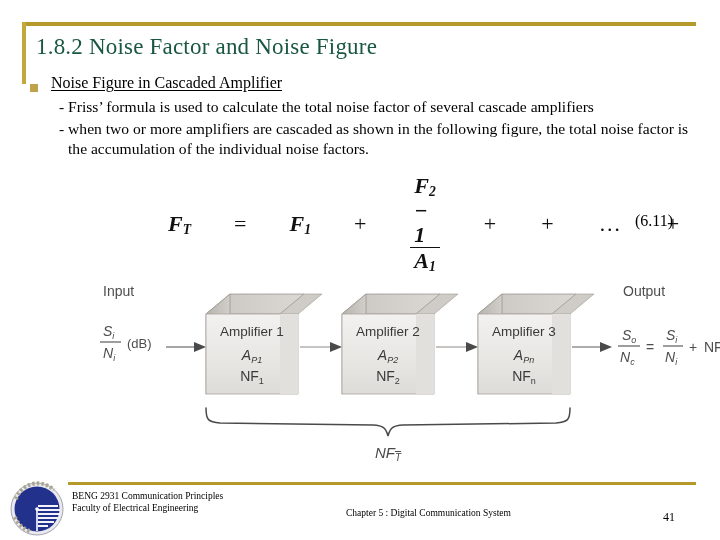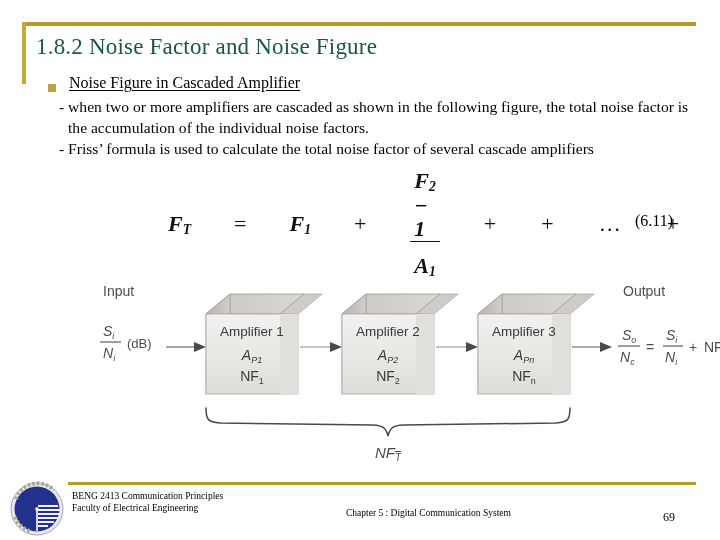--- a/index.html
+++ b/index.html
@@ -42,21 +42,21 @@
     font-size: 23px;
     font-family: "Liberation Serif", serif;
     color: #1a5741;
     white-space: nowrap;
     letter-spacing: 0.2px;
   }
 
   
   #bullet-row {
     position: absolute;
-    left: 48px;
+    left: 30px;
     top: 74px;
     width: 660px;
     display: flex;
     align-items: flex-end;
     font-family: Liberation Serif, serif;
   }
   #bullet-marker {
     width: 8px;
     height: 8px;
     background: #c0a24a;
@@ -127,21 +127,21 @@
     align-items: center;
     vertical-align: middle;
     margin: 0 3px;
   }
   .frac .num {
     padding: 0 4px 1px 4px;
     line-height: 1.05;
   }
   .frac .den {
     border-top: 1.6px solid #111;
-    padding: 12px 4px 0 4px;
+    padding: 1px 4px 0 4px;
     line-height: 1.05;
   }
   sub.sb {
     font-size: 0.62em;
     font-style: italic;
     font-weight: bold;
     vertical-align: -0.22em;
   }
   #eq-number {
     position: absolute;
@@ -213,22 +213,22 @@
 <div id="left-rule"></div>
 
 <div id="slide-title">1.8.2 Noise Factor and Noise Figure</div>
 
 <div id="bullet-row">
   <div id="bullet-marker"></div>
   <div id="bullet-heading">Noise Figure in Cascaded Amplifier</div>
 </div>
 
 <div id="body-text">
+  <p class="para">- Friss’ formula is used to calculate the total noise factor of several cascade amplifiers</p>
   <p class="para">- when two or more amplifiers are cascaded as shown in the following figure, the total noise factor is the accumulation of the individual noise factors.</p>
-  <p class="para">- Friss’ formula is used to calculate the total noise factor of several cascade amplifiers</p>
 </div>
 
 <div id="equation-row">
   <div id="equation">
     <span class="tok"><span>F</span><sub class="sb">T</sub></span>
     <span class="op">=</span>
     <span class="tok"><span>F</span><sub class="sb">1</sub></span>
     <span class="op">+</span>
     <span class="frac">
       <span class="num"><span>F</span><sub class="sb">2</sub> <span>− 1</span></span>
@@ -362,18 +362,18 @@
     <line x1="30" y1="25" x2="50" y2="25"></line>
   </g>
   <line x1="29" y1="28" x2="29" y2="50" stroke="#ffffff" stroke-width="1.6"></line>
   <circle cx="29" cy="28" r="1.8" fill="#ffffff"></circle>
   <path d="M8,18 A23,23 0 0,1 46,9" fill="none" stroke="#a8a48f" stroke-width="4" stroke-dasharray="2.4 2.2"></path>
   <path d="M7,36 A23,23 0 0,0 22,50" fill="none" stroke="#a8a48f" stroke-width="4" stroke-dasharray="2.4 2.2"></path>
 </svg>
 </div>
 
 <div id="footer-left">
-  <div>BENG 2413 Communication Principles</div>
+  <div>BENG 2931 Communication Principles</div>
   <div>Faculty of Electrical Engineering</div>
 </div>
 
 <div id="footer-center">Chapter 5 : Digital Communication System</div>
-<div id="footer-page">69</div>
+<div id="footer-page">41</div>
 
 </body></html>

